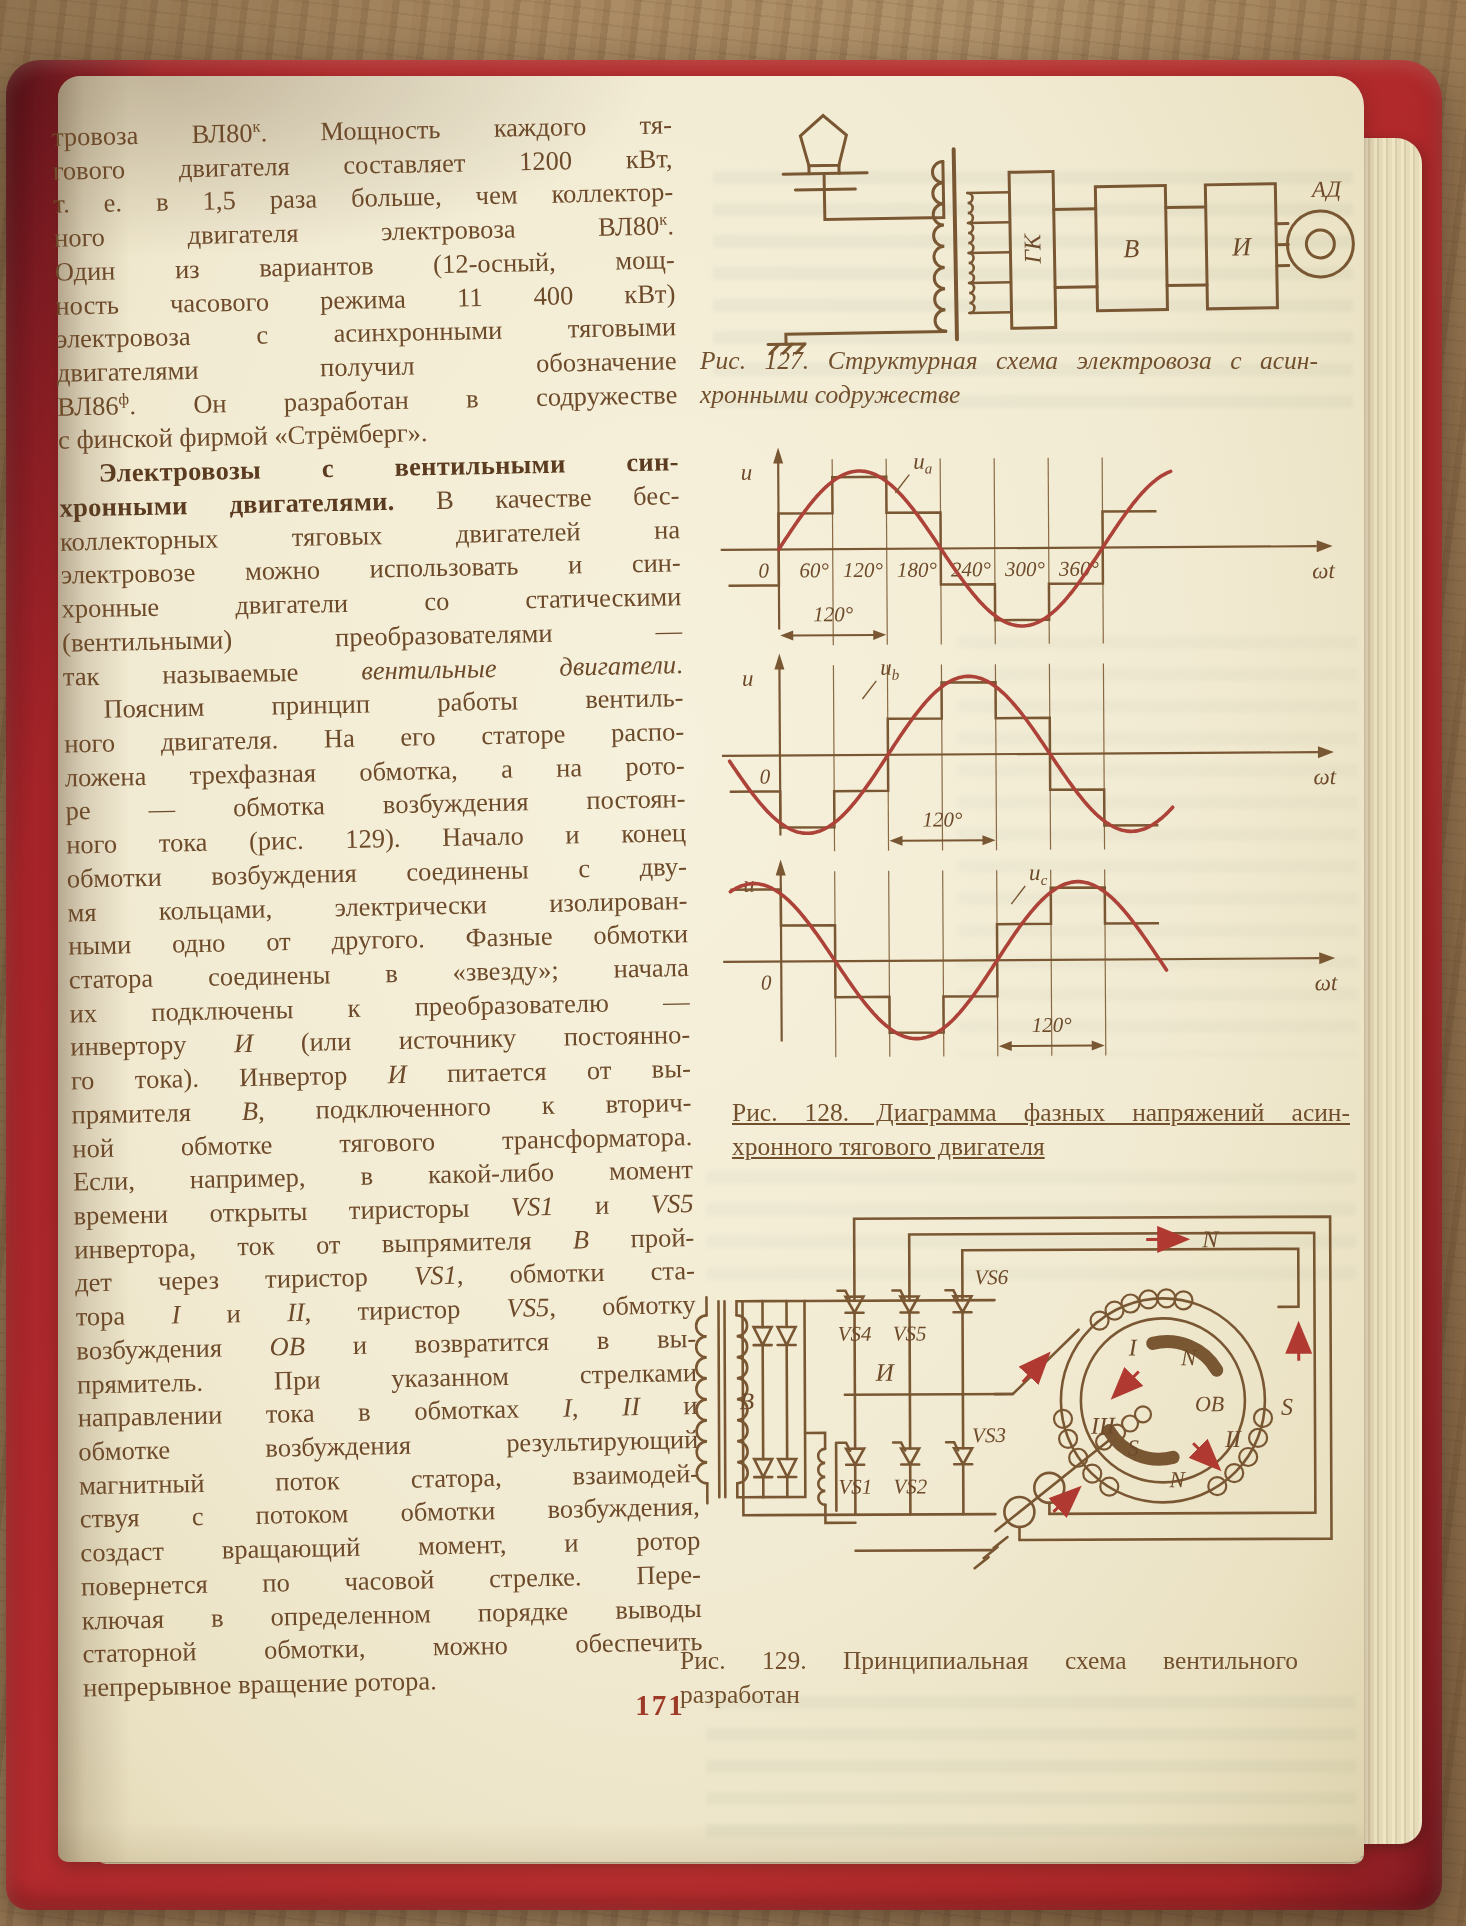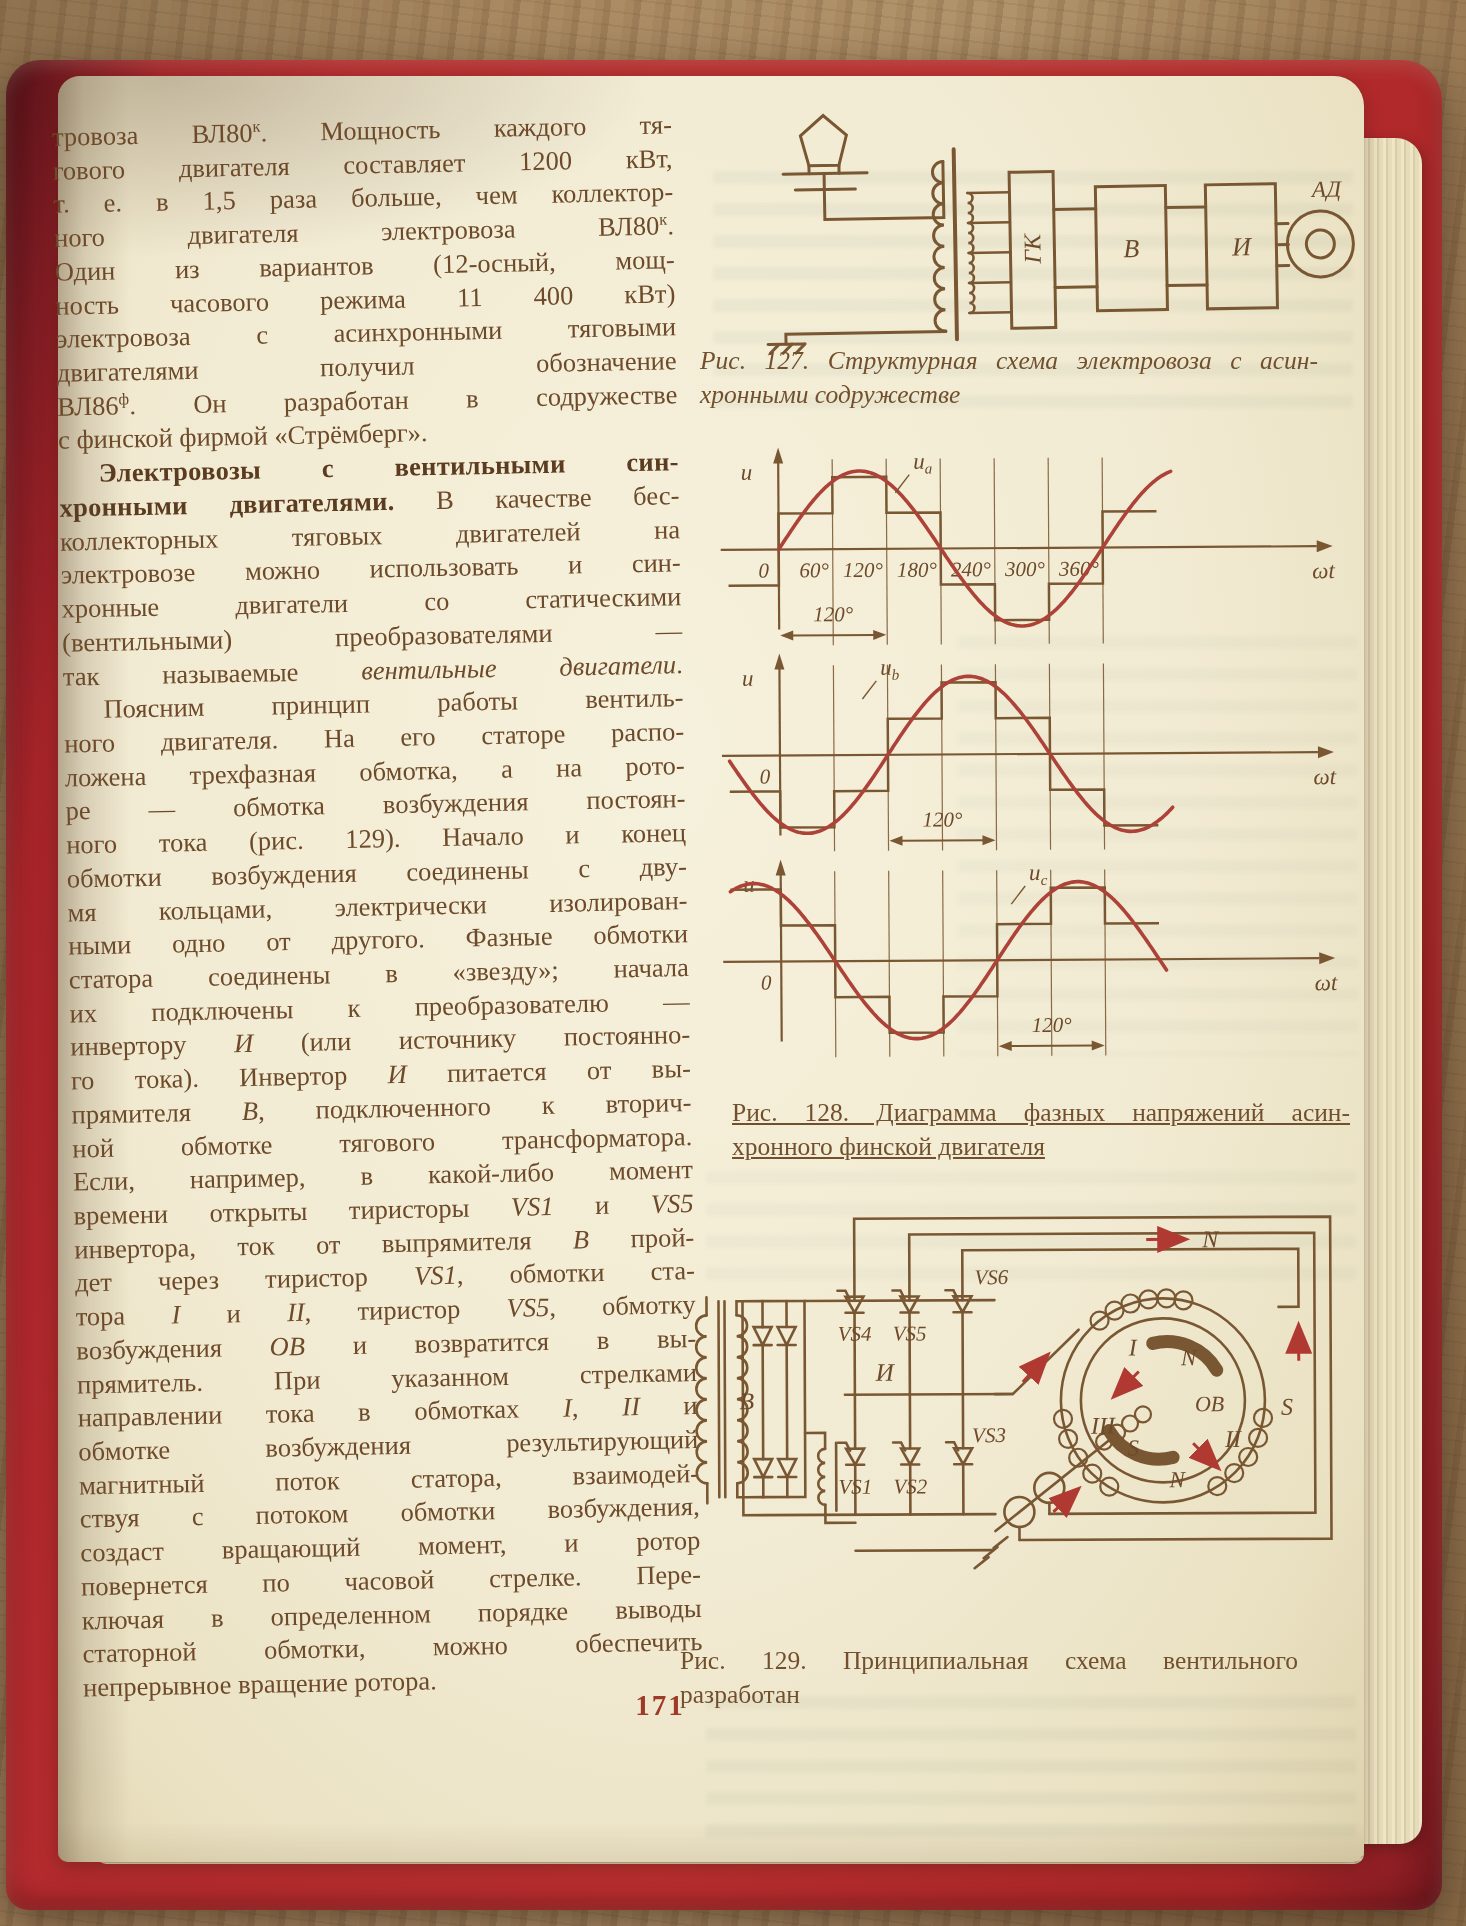--- a/index.html
+++ b/index.html
@@ -260,21 +260,21 @@
           <polygon points="295,610 308,605 308,615" fill="#7a5733"></polygon>
           <polygon points="401,610 388,605 388,615" fill="#7a5733"></polygon>
           <text x="348" y="596" text-anchor="middle" font-size="21" font-style="italic" fill="#6d4a2a">120°</text>
           <line x1="322.4" y1="450" x2="308.4" y2="468" stroke="#7a5733" stroke-width="1.4"></line>
           <text x="326.4" y="444" font-size="23" font-style="italic" fill="#6d4a2a"><tspan>u</tspan><tspan dy="5" font-size="15">c</tspan></text>
         </g>
       </svg>
   </div>
   <div class="caption cap128">
     <div class="cap-line">Рис. 128. Диаграмма фазных напряжений асин-</div>
-    <div class="cap-line end">хронного финской двигателя</div>
+    <div class="cap-line end">хронного тягового двигателя</div>
   </div>
 
   <div class="fig fig129">
     <svg width="650" height="445" viewBox="0 0 650 445">
       <defs>
         <marker id="ra" orient="auto" markerWidth="12" markerHeight="10" refX="9" refY="4.5">
           <path d="M0,0 L11,4.5 L0,9 z" fill="#b03a31"></path>
         </marker>
       </defs>
       <g stroke="#7a5733" stroke-width="2.6" fill="none" stroke-linecap="round">

